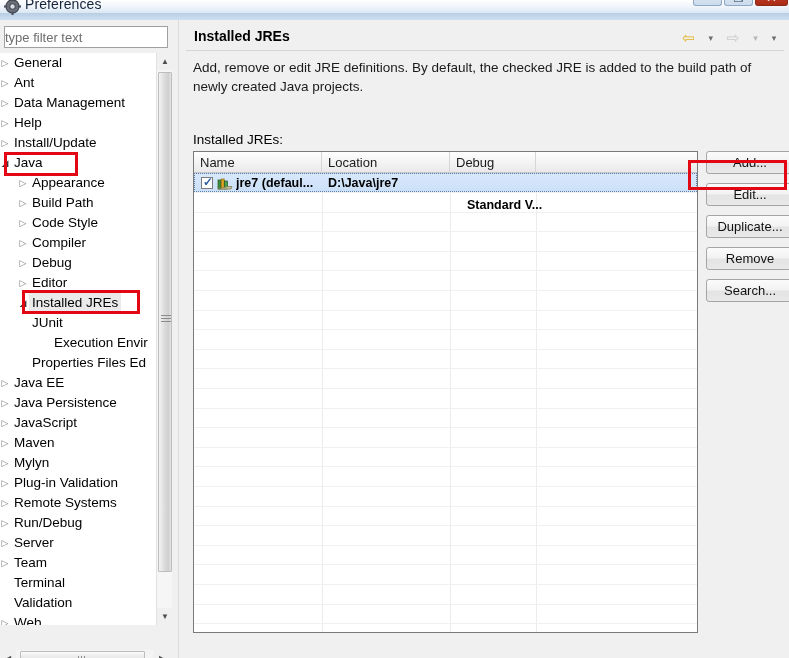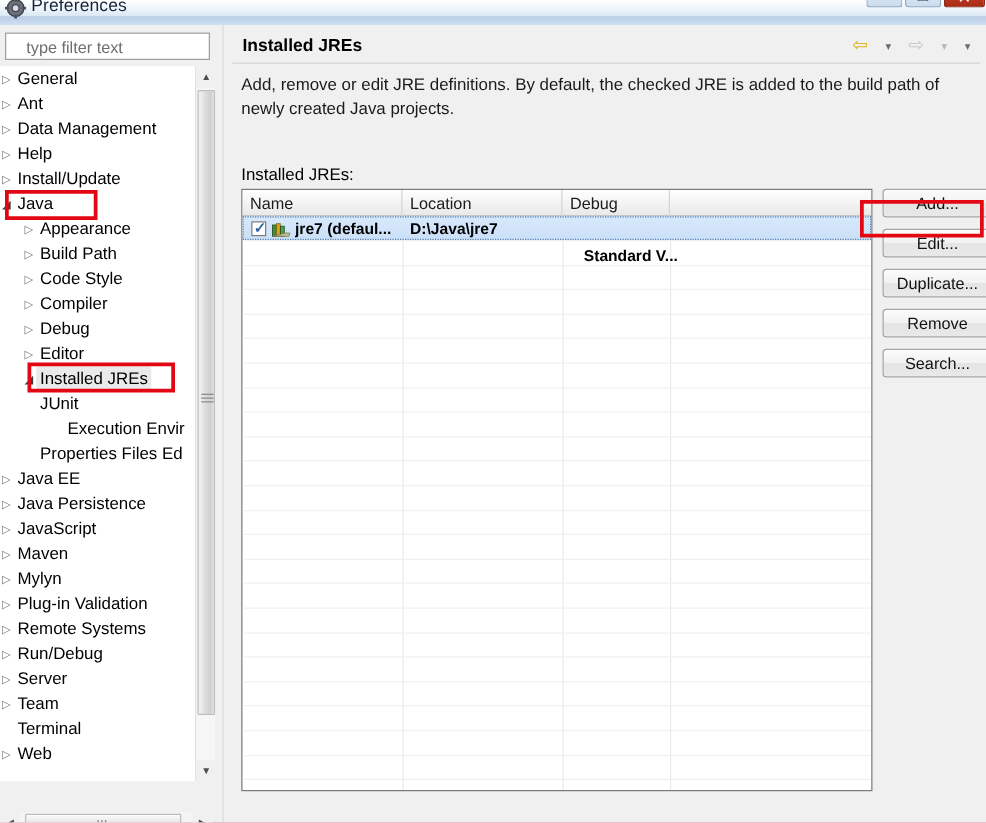--- a/index.html
+++ b/index.html
@@ -61,21 +61,21 @@
     position: absolute; left: 0; top: 20px; width: 176px; height: 638px;
     background: #f0f0f0;
   }
   #filter-input {
     position: absolute; left: 4px; top: 6px; width: 164px; height: 22px;
     border: 1px solid #a0a0a0;
     background: #ffffff;
     font-family: "Liberation Sans", sans-serif;
     font-size: 13px;
     color: #555;
-    padding: 0 16px;
+    padding: 0 0;
     outline: none;
   }
   #filter-input::placeholder { color: #6e6e6e; opacity: 1; }
 
   #tree-frame {
     position: absolute; left: 0px; top: 33px; width: 170px; height: 572px;
     background: #ffffff;
     overflow: hidden;
   }
   #tree {
@@ -409,20 +409,23 @@
           <div class="tnode">
             <span class="tw" style="left: -1px;">▷</span>
             <span class="tlabel" style="left: 14px;">Server</span>
           </div>
           <div class="tnode">
             <span class="tw" style="left: -1px;">▷</span>
             <span class="tlabel" style="left: 14px;">Team</span>
           </div>
           <div class="tnode">
             <span class="tlabel" style="left: 14px;">Terminal</span>
+          </div>
+          <div class="tnode">
+            <span class="tlabel" style="left: 14px;">Validation</span>
           </div>
           <div class="tnode">
             <span class="tw" style="left: -1px;">▷</span>
             <span class="tlabel" style="left: 14px;">Web</span>
           </div>
         </div>
     </div>
 
     <div id="tree-vsb">
       <div class="sb-arrow" id="tree-vsb-up">▲</div>

